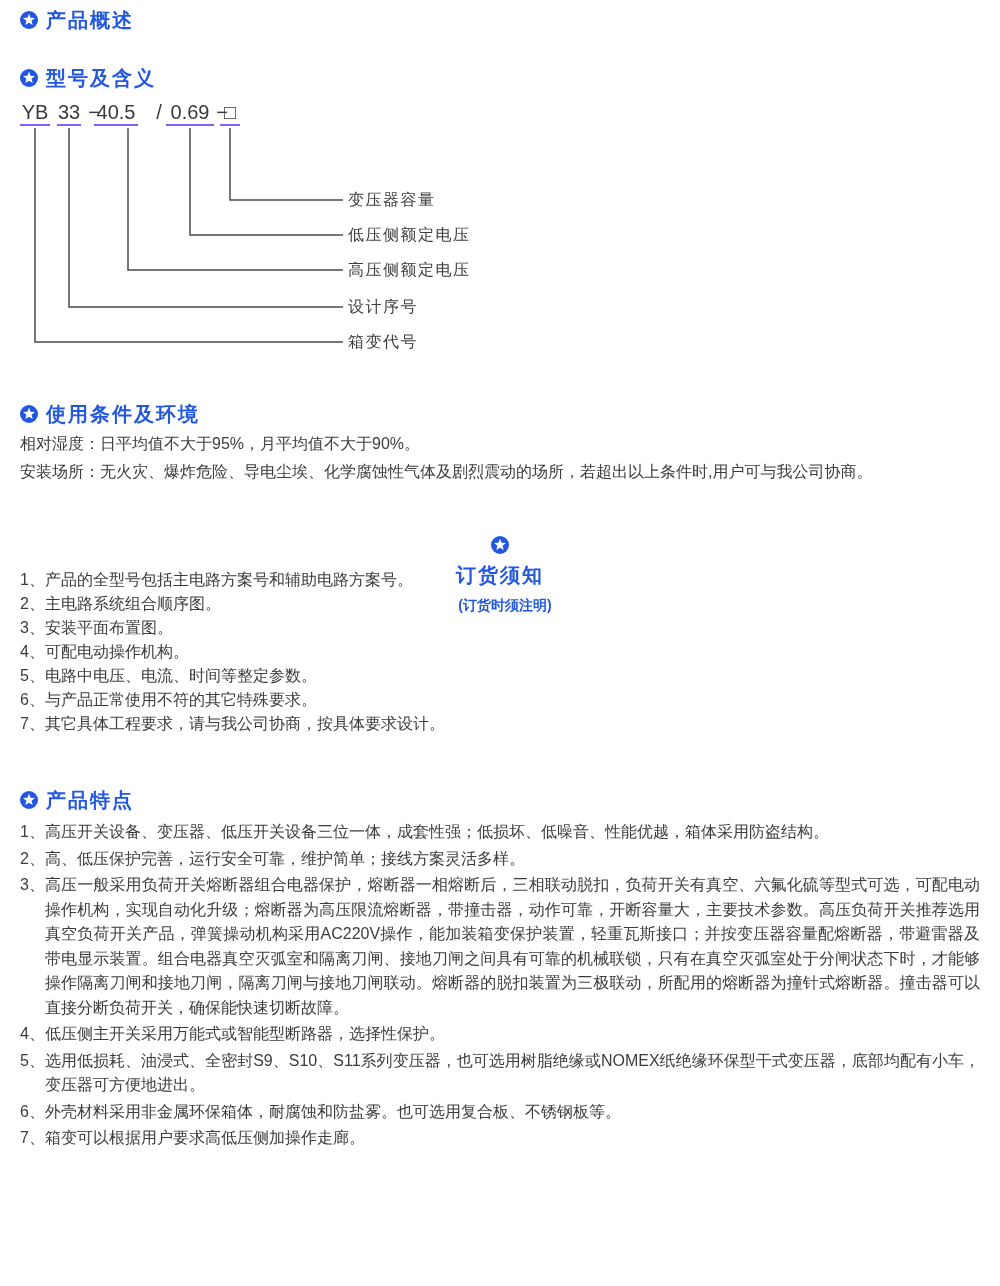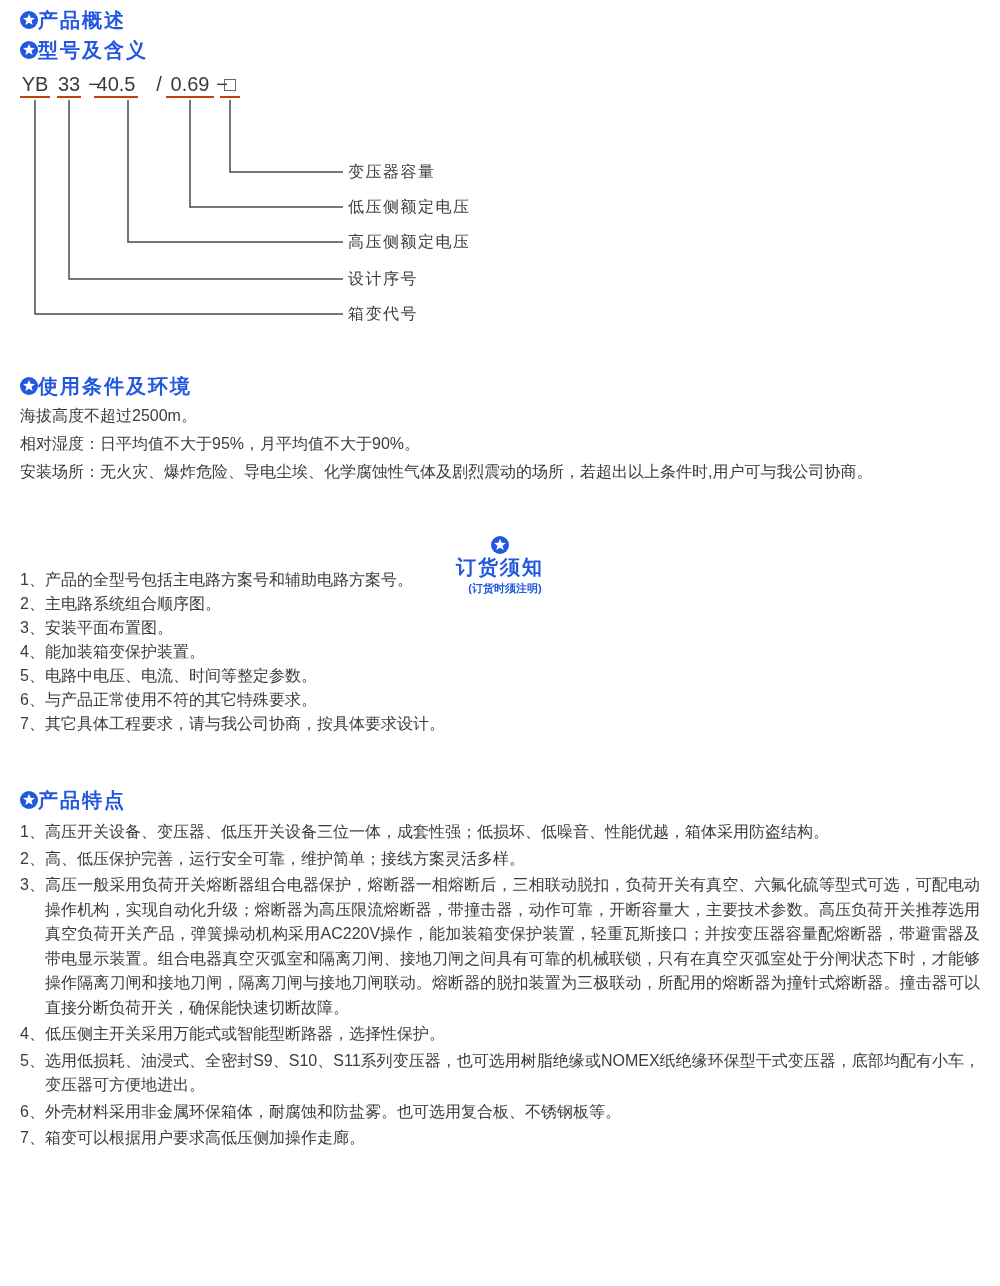--- a/index.html
+++ b/index.html
@@ -11,60 +11,60 @@
     font-family: "Liberation Sans", "DejaVu Sans", sans-serif;
     color: #3c3c3c;
     overflow: hidden;
   }
   .page { padding: 0 20px; width: 1000px; }
 
   
   .sec-head {
     display: flex;
     align-items: center;
-    gap: 0;
+    gap: 8px;
     color: #2257e0;
     font-size: 20px;
     font-weight: bold;
     letter-spacing: 2px;
     height: 24px;
   }
   .sec-head .star { flex: 0 0 18px; height: 18px; }
   .sec-head .star svg { display: block; }
   .sec-head .note {
-    font-size: 11px;
+    font-size: 14px;
     font-weight: bold;
     letter-spacing: 0;
     margin-left: 10px;
   }
 
   #overview-head { padding-top: 16px; }
   .overview-para {
     margin-top: 10px;
     font-size: 16px;
     line-height: 30px;
     text-indent: 52px;
     text-align: justify;
   }
 
-  #model-head { margin-top: 14px; }
+  #model-head { margin-top: 42px; }
 
   
   .diagram { position: relative; height: 272px; margin-top: 10px; }
   .diagram svg.lines { position: absolute; left: 0; top: 0; }
   .seg, .sepc {
     position: absolute;
     top: 0;
     height: 26px;
     line-height: 24px;
     text-align: center;
     font-size: 20px;
     color: #3a3a3a;
   }
-  .seg { border-bottom: 2px solid #c2410c; }
+  .seg { border-bottom: 2px solid #8b5cf6; }
   .dlabel {
     position: absolute;
     left: 328px;
     height: 26px;
     line-height: 26px;
     font-size: 16px;
     letter-spacing: 1.5px;
     white-space: nowrap;
   }
 
@@ -142,21 +142,20 @@
     <div class="sec-head" id="cond-head">
       <span class="star">
         <svg width="18" height="18" viewBox="0 0 20 20">
           <circle cx="10" cy="10" r="10" fill="#2257e0"></circle>
           <path d="M10 3 L11.76 7.57 L16.66 7.84 L12.85 10.93 L14.11 15.66 L10 13 L5.89 15.66 L7.15 10.93 L3.34 7.84 L8.24 7.57 Z" fill="#ffffff"></path>
         </svg>
       </span>
       <span>使用条件及环境</span>
     </div>
     <div class="cond-list">
-      <div>海拔高度不超过2500m。</div>
       <div>相对湿度：日平均值不大于95%，月平均值不大于90%。</div>
       <div>安装场所：无火灾、爆炸危险、导电尘埃、化学腐蚀性气体及剧烈震动的场所，若超出以上条件时,用户可与我公司协商。</div>
     </div>
   </div>
 
   <div>
     <div class="sec-head" id="order-head">
       <span class="star">
         <svg width="18" height="18" viewBox="0 0 20 20">
           <circle cx="10" cy="10" r="10" fill="#2257e0"></circle>
@@ -174,21 +173,21 @@
       <div class="item">
           <span class="num">2、</span>
           <span class="txt">主电路系统组合顺序图。</span>
         </div>
       <div class="item">
           <span class="num">3、</span>
           <span class="txt">安装平面布置图。</span>
         </div>
       <div class="item">
           <span class="num">4、</span>
-          <span class="txt">能加装箱变保护装置。</span>
+          <span class="txt">可配电动操作机构。</span>
         </div>
       <div class="item">
           <span class="num">5、</span>
           <span class="txt">电路中电压、电流、时间等整定参数。</span>
         </div>
       <div class="item">
           <span class="num">6、</span>
           <span class="txt">与产品正常使用不符的其它特殊要求。</span>
         </div>
       <div class="item">

